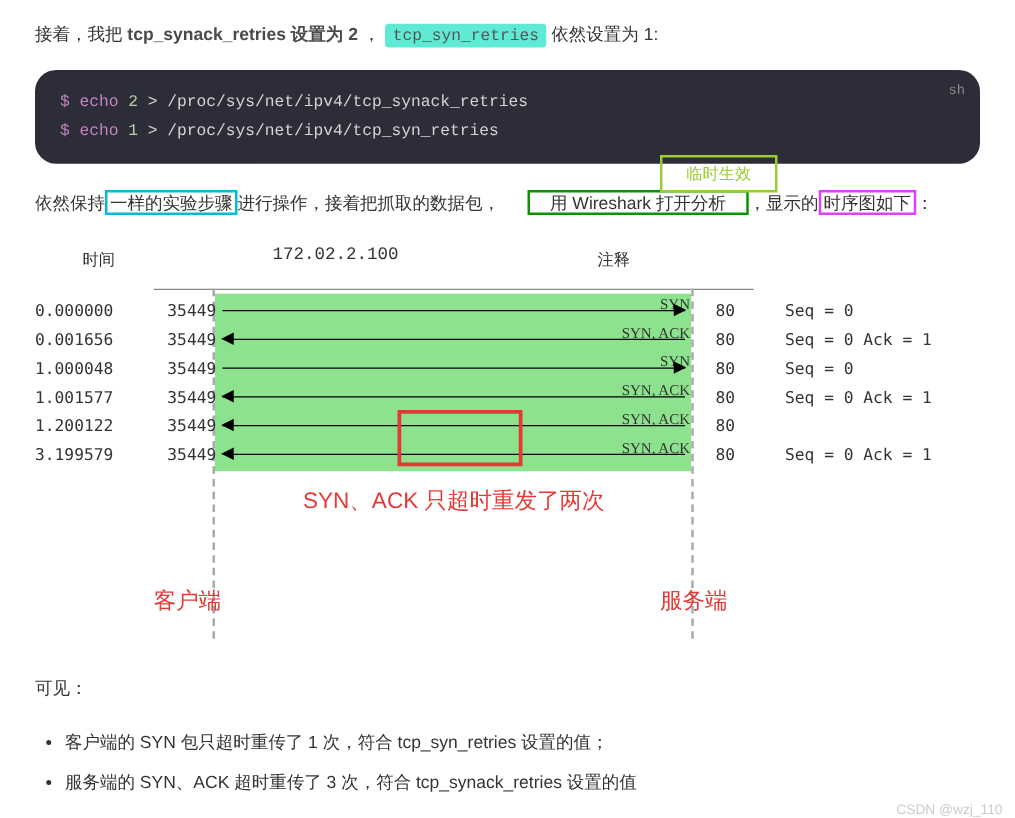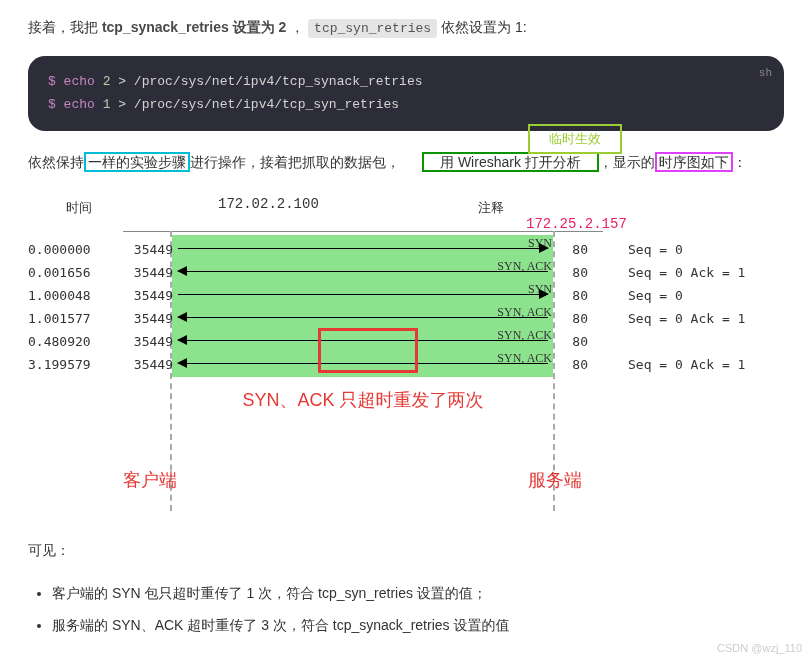--- a/index.html
+++ b/index.html
@@ -9,21 +9,21 @@
       line-height: 1.7;
       color: #333;
       background: #fff;
       padding: 16px 28px;
       width: 812px;
       position: relative;
     }
     .intro { margin-bottom: 16px; }
     .bold-blue { color: #4a4a4a; font-weight: 700; }
     code.inline {
-      background: #e5e5e5;
+      background: #5eead4;
       padding: 2px 6px;
       border-radius: 3px;
       font-family: "Courier New", monospace;
       font-size: 13px;
       color: #555;
     }
     .code-block {
       background: #2d2d3a;
       border-radius: 17px;
       padding: 14px 20px;
@@ -158,21 +158,20 @@
 </div>
 
 <p class="para">
   <span>依然保持</span><span class="hl-cyan">一样的实验步骤</span><span>进行操作，接着把抓取的数据包，</span><span class="hl-green">用 Wireshark 打开分析</span><span>，显示的</span><span class="hl-magenta">时序图如下</span><span>：</span>
 </p>
 
 <div class="diagram">
   <div class="diag-label-time">时间</div>
   <div class="diag-label-ann">注释</div>
   <div class="ip-left">172.02.2.100</div>
-  <div class="ip-right">172.25.2.157</div>
   <div class="center-area"></div>
   <div class="green-zone"></div>
   <div class="dash-left"></div>
   <div class="dash-right"></div>
   <div id="rows-container">
       <div class="row" style="top: 46px;">
         <div class="time">0.000000</div>
         <div class="port-l">35449</div>
         <div class="arrow">
           <div class="arrow-lbl">SYN</div>
@@ -209,21 +208,21 @@
         <div class="port-l">35449</div>
         <div class="arrow">
           <div class="arrow-lbl">SYN, ACK</div>
           <div class="arrow-line"></div>
           <div class="arrow-head-l"></div>
         </div>
         <div class="port-r">80</div>
         <div class="seq">Seq = 0 Ack = 1</div>
       </div>
       <div class="row" style="top: 138px;">
-        <div class="time">0.480920</div>
+        <div class="time">1.200122</div>
         <div class="port-l">35449</div>
         <div class="arrow">
           <div class="arrow-lbl">SYN, ACK</div>
           <div class="arrow-line"></div>
           <div class="arrow-head-l"></div>
         </div>
         <div class="port-r">80</div>
         <div class="seq"></div>
       </div>
       <div class="row" style="top: 161px;">

